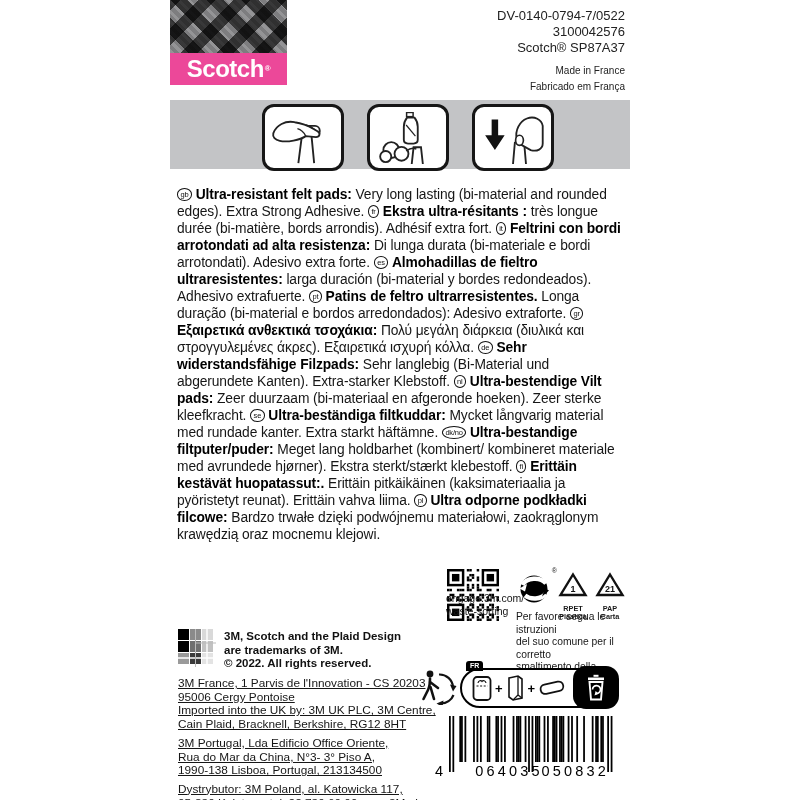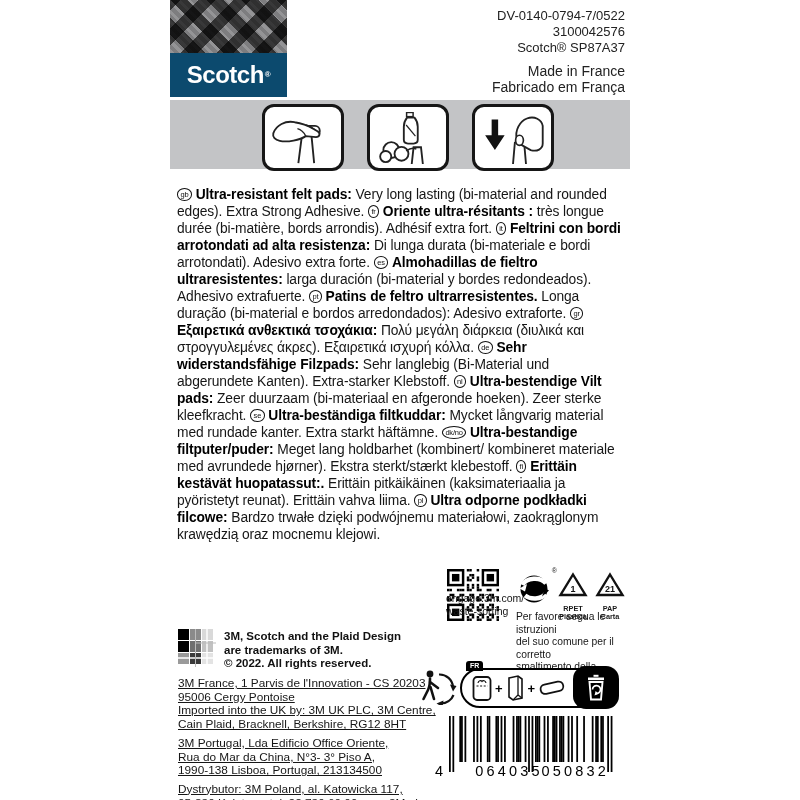--- a/index.html
+++ b/index.html
@@ -6,27 +6,27 @@
   .sheet{position:relative;width:800px;height:800px;background:#fff;overflow:hidden;
          font-family:"Liberation Sans",sans-serif;color:#1a1a1a;}
 
   
   .logo{position:absolute;left:170px;top:0;width:117px;height:85px;}
   .logo .plaid{width:117px;height:53px;background-color:#7d7d7f;
     background-image:
       repeating-linear-gradient(45deg, rgba(0,0,0,0) 0 13px, rgba(0,0,0,.62) 13px 25px),
       repeating-linear-gradient(-45deg, rgba(0,0,0,0) 0 13px, rgba(0,0,0,.62) 13px 25px),
       repeating-linear-gradient(45deg, rgba(255,255,255,.18) 0 3px, rgba(255,255,255,0) 3px 7px);}
-  .logo .band{width:117px;height:44px;background:#0c4a6e;color:#fff;display:flex;
+  .logo .band{width:117px;height:32px;background:#ec4899;color:#fff;display:flex;
     align-items:center;justify-content:center;font-weight:bold;font-size:24px;letter-spacing:-.5px;}
   .logo .band sup{font-size:8px;margin-left:1px;line-height:0;vertical-align:10px;}
 
   .codes{position:absolute;left:400px;top:8px;width:225px;text-align:right;
     font-size:13px;line-height:16px;color:#222;}
-  .origin{margin-top:7px;font-size:14px;line-height:16px;}
+  .origin{margin-top:7px;font-size:10px;line-height:16px;}
 
   
   .instr-band{position:absolute;left:170px;top:100px;width:460px;height:69px;background:#c3c4c6;}
   .instr-box{position:absolute;top:4px;width:76px;height:61px;background:#fff;
     border:3px solid #161616;border-radius:12px;display:flex;align-items:center;justify-content:center;}
   .instr-box svg{display:block;}
 
   
   .description{position:absolute;left:177px;top:186px;width:452px;
     font-size:13.8px;line-height:17px;letter-spacing:-.1px;color:#161616;text-align:left;}
@@ -129,21 +129,21 @@
         <polygon points="12,8 19,8 19,25 26,25 15.5,41 5,25 12,25" fill="#111"></polygon>
         <path d="M35,56 L37,33 L47,33 L49,56" fill="#fff" stroke="#222" stroke-width="2"></path>
         <path d="M39,29 C37,20 42,10 50,7 C58,4 66,8 67,15 L67,34 C67,40 61,43 54,41 L45,36 C41,34.5 39.5,32 39,29 Z" fill="#fff" stroke="#222" stroke-width="2"></path>
         <ellipse cx="42" cy="30.5" rx="4.2" ry="5.5" fill="#fff" stroke="#222" stroke-width="1.8"></ellipse>
       </svg>
     </div>
   </div>
 
   <div class="description">
     <span class="seg"><span class="lang-badge">gb</span> <b>Ultra-resistant felt pads:</b> <span>Very long lasting (bi-material and rounded edges). Extra Strong Adhesive.</span></span>
-    <span class="seg"><span class="lang-badge">fr</span> <b>Oriente ultra-résitants :</b> <span>très longue durée (bi-matière, bords arrondis). Adhésif extra fort.</span></span>
+    <span class="seg"><span class="lang-badge">fr</span> <b>Ekstra ultra-résitants :</b> <span>très longue durée (bi-matière, bords arrondis). Adhésif extra fort.</span></span>
     <span class="seg"><span class="lang-badge">it</span> <b>Feltrini con bordi arrotondati ad alta resistenza:</b> <span>Di lunga durata (bi-materiale e bordi arrotondati). Adesivo extra forte.</span></span>
     <span class="seg"><span class="lang-badge">es</span> <b>Almohadillas de fieltro ultraresistentes:</b> <span>larga duración (bi-material y bordes redondeados). Adhesivo extrafuerte.</span></span>
     <span class="seg"><span class="lang-badge">pt</span> <b>Patins de feltro ultrarresistentes.</b> <span>Longa duração (bi-material e bordos arredondados): Adesivo extraforte.</span></span>
     <span class="seg"><span class="lang-badge">gr</span> <b>Εξαιρετικά ανθεκτικά τσοχάκια:</b> <span>Πολύ μεγάλη διάρκεια (διυλικά και στρογγυλεμένες άκρες). Εξαιρετικά ισχυρή κόλλα.</span></span>
     <span class="seg"><span class="lang-badge">de</span> <b>Sehr widerstandsfähige Filzpads:</b> <span>Sehr langlebig (Bi-Material und abgerundete Kanten). Extra-starker Klebstoff.</span></span>
     <span class="seg"><span class="lang-badge">nl</span> <b>Ultra-bestendige Vilt pads:</b> <span>Zeer duurzaam (bi-materiaal en afgeronde hoeken). Zeer sterke kleefkracht.</span></span>
     <span class="seg"><span class="lang-badge">se</span> <b>Ultra-beständiga filtkuddar:</b> <span>Mycket långvarig material med rundade kanter. Extra starkt häftämne.</span></span>
     <span class="seg"><span class="lang-badge">dk/no</span> <b>Ultra-bestandige filtputer/puder:</b> <span>Meget lang holdbarhet (kombinert/ kombineret materiale med avrundede hjørner). Ekstra sterkt/stærkt klebestoff.</span></span>
     <span class="seg"><span class="lang-badge">fi</span> <b>Erittäin kestävät huopatassut:.</b> <span>Erittäin pitkäikäinen (kaksimateriaalia ja pyöristetyt reunat). Erittäin vahva liima.</span></span>
     <span class="seg"><span class="lang-badge">pl</span> <b>Ultra odporne podkładki filcowe:</b> <span>Bardzo trwałe dzięki podwójnemu materiałowi, zaokrąglonym krawędzią oraz mocnemu klejowi.</span></span>

